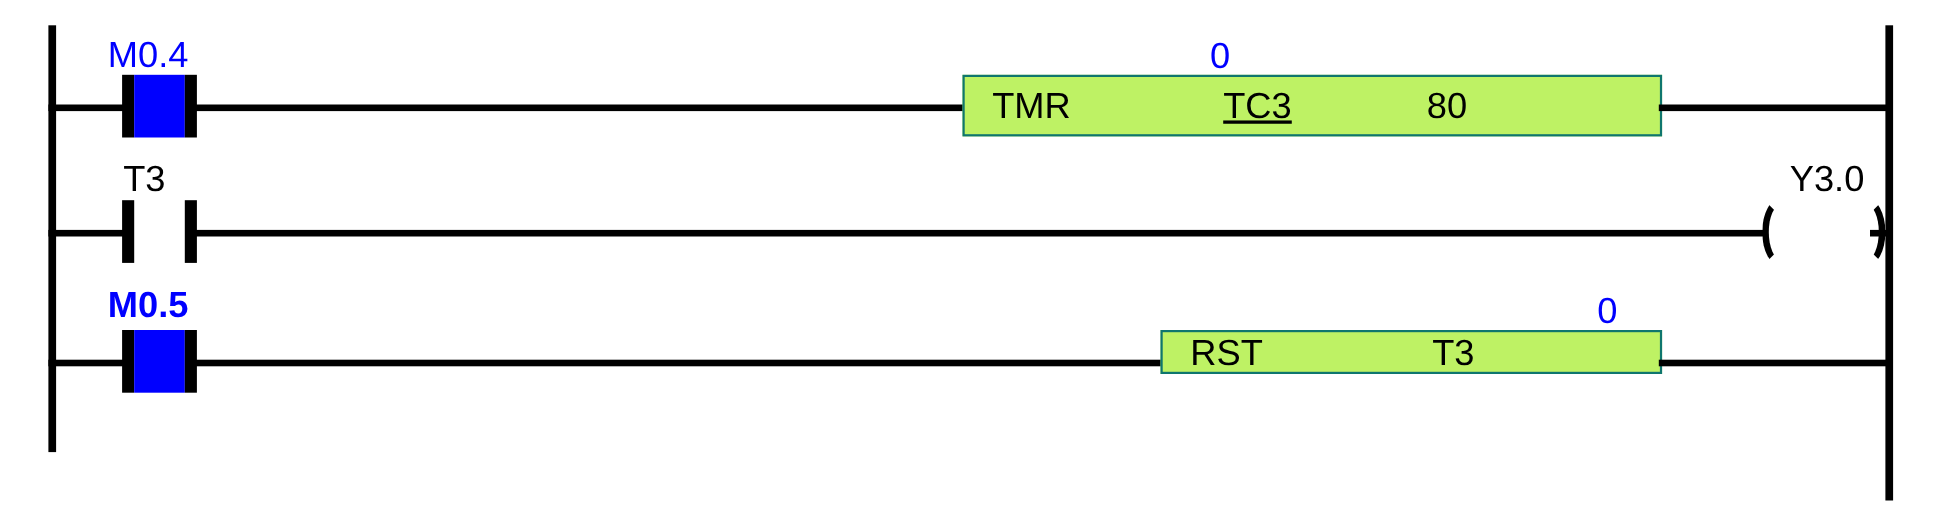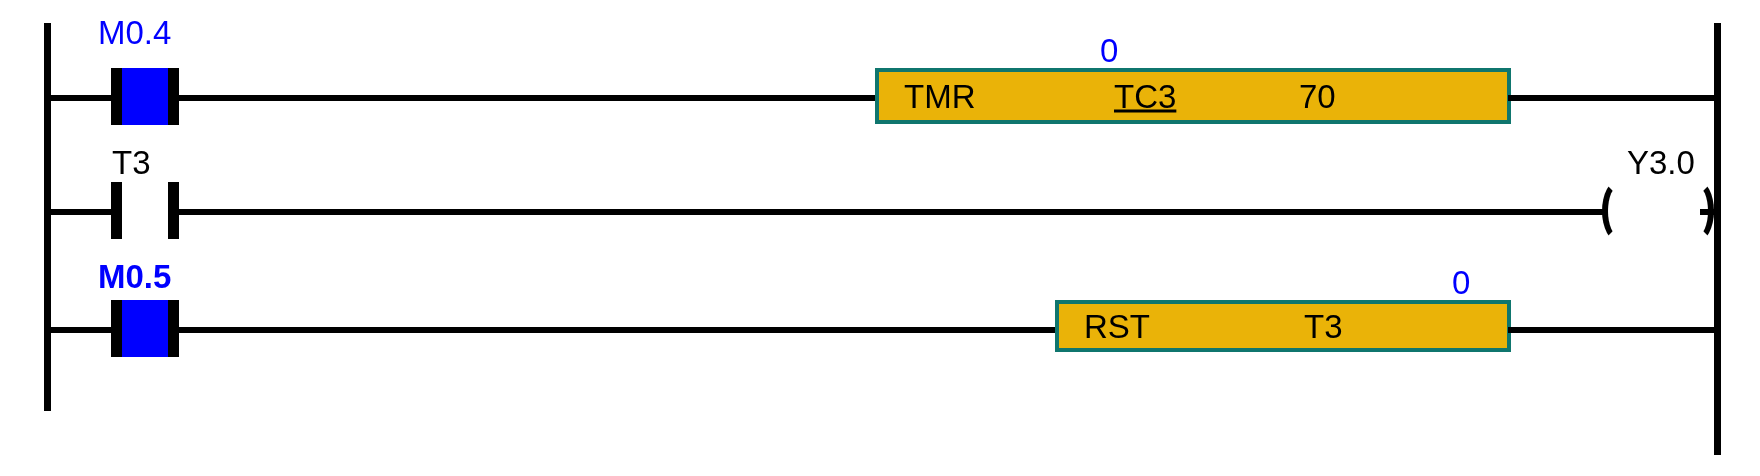--- a/index.html
+++ b/index.html
@@ -30,53 +30,53 @@
   .lbl.black{color:#000000;}
 
   
   .coil{position:absolute;}
   .coil .arc{position:absolute;top:0;width:34px;height:100%;
              border:6px solid #000000;border-radius:50%;box-sizing:border-box;}
   .coil .arc.l{left:0;border-right-color:transparent;border-top-color:transparent;border-bottom-color:transparent;}
   .coil .arc.r{right:0;border-left-color:transparent;border-top-color:transparent;border-bottom-color:transparent;}
 
   
-  .fbox{position:absolute;border:4px solid #0f766e;box-sizing:border-box;background:#eab308;}
+  .fbox{position:absolute;border:2px solid #0f766e;box-sizing:border-box;background:#bef264;}
   .fcell{position:absolute;top:50%;transform:translateY(-50%);
          font-size:33px;line-height:33px;color:#000000;white-space:nowrap;}
   .fval{position:absolute;font-size:33px;line-height:33px;color:#0000FF;white-space:nowrap;}
 </style>
 </head>
 <body>
 
 <div id="stage">
 
   <div class="rail" id="rail-left"></div>
   <div class="rail" id="rail-right"></div>
 
   <div>
 
     <div class="wire" style="left:44px;top:95px;width:72px;"></div>
 
-    <div class="lbl blue" style="left:98px;top:16px;">M0.4</div>
+    <div class="lbl blue" style="left:98px;top:33px;">M0.4</div>
 
     <div class="contact on" style="left:111px;top:68px;width:68px;height:57px;">
       <div class="bar left"></div>
       <div class="fill"></div>
       <div class="bar right"></div>
     </div>
 
     <div class="wire" style="left:176px;top:95px;width:702px;"></div>
 
     <div class="fval" style="left:1100px;top:34px;">0</div>
 
     <div class="fbox" style="left:875px;top:68px;width:636px;height:56px;">
       <div class="fcell" style="left:25px;">TMR</div>
       <div class="fcell" style="left:235px;text-decoration:underline;">TC3</div>
-      <div class="fcell" style="left:420px;">70</div>
+      <div class="fcell" style="left:420px;">80</div>
     </div>
 
     <div class="wire" style="left:1508px;top:95px;width:210px;"></div>
   </div>
 
   <div>
 
     <div class="wire" style="left:44px;top:209px;width:72px;"></div>
 
     <div class="lbl black" style="left:112px;top:146px;">T3</div>
@@ -108,21 +108,21 @@
     <div class="contact on" style="left:111px;top:300px;width:68px;height:57px;">
       <div class="bar left"></div>
       <div class="fill"></div>
       <div class="bar right"></div>
     </div>
 
     <div class="wire" style="left:176px;top:327px;width:882px;"></div>
 
     <div class="fval" style="left:1452px;top:266px;">0</div>
 
-    <div class="fbox" style="left:1055px;top:300px;width:456px;height:52px;">
+    <div class="fbox" style="left:1055px;top:300px;width:456px;height:40px;">
       <div class="fcell" style="left:25px;">RST</div>
       <div class="fcell" style="left:245px;">T3</div>
     </div>
 
     <div class="wire" style="left:1508px;top:327px;width:210px;"></div>
   </div>
 
 </div>
 
 </body></html>

